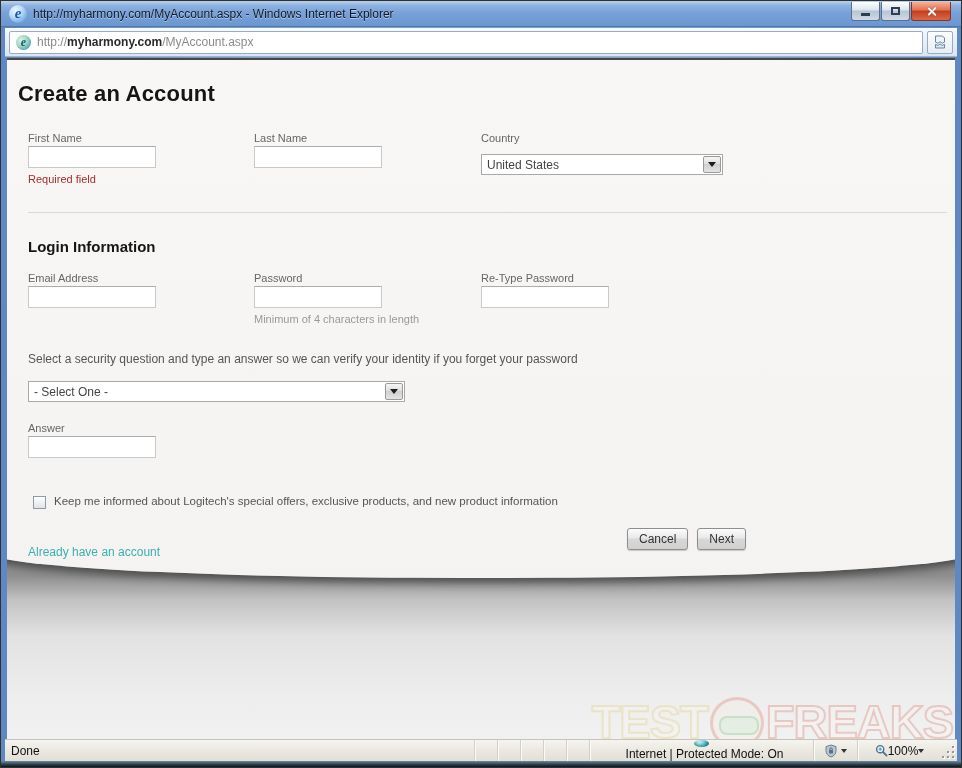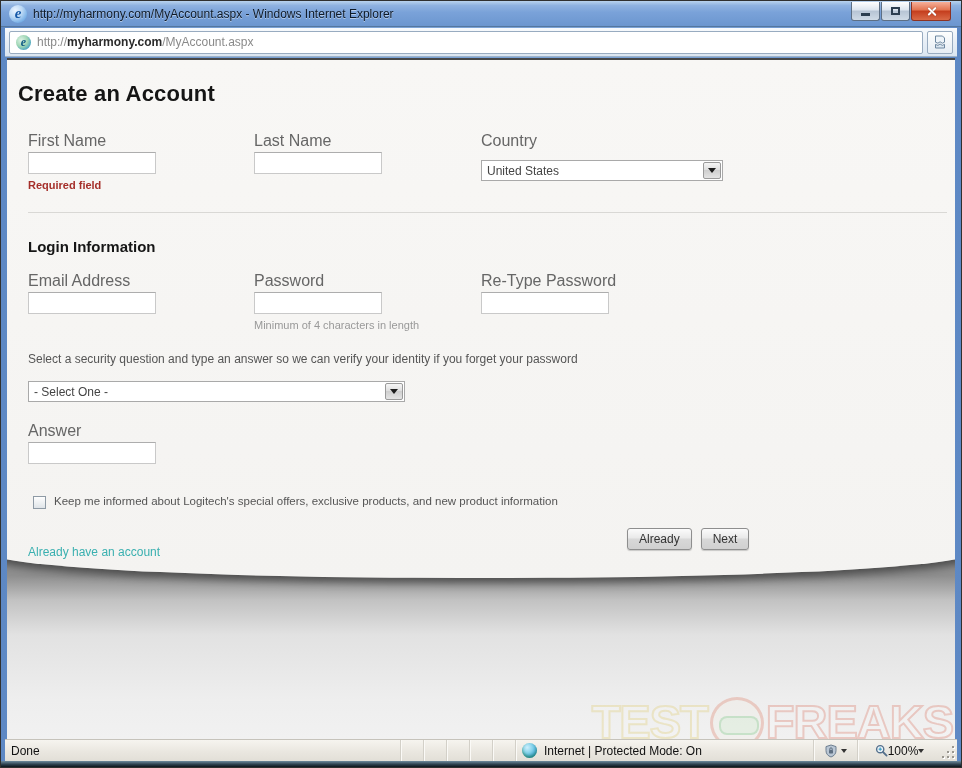--- a/index.html
+++ b/index.html
@@ -54,27 +54,27 @@
     border-top:2px solid #474747; overflow:hidden;
     background:linear-gradient(180deg,#8f8f8f 516px,#c2c2c2 540px,#e2e2e2 575px,#eeeeee 640px,#f1f1f1); }
   .page-panel { position:absolute; top:0; left:-20px; right:-20px; height:518px;
     background:linear-gradient(#f8f7f5,#f4f3f1);
     border-radius:0 0 48% 48% / 0 0 26px 26px;
     box-shadow:0 5px 9px rgba(20,20,20,.55); padding:0 20px; }
 
   .page-title { position:absolute; left:31px; top:21px; font-size:22px; font-weight:bold;
     color:#151515; letter-spacing:.2px; }
 
-  .f-label { font-size:16px; color:#666; display:block; }
+  .f-label { font-size:11px; color:#666; display:block; }
   .f-input { width:128px; height:22px; margin-top:2px; background:#fff;
     border:1px solid #c9c9c9; border-top-color:#adadad; font-size:12px; padding:0 4px; color:#333; }
   .field { position:absolute; }
   .col1 { left:41px; } .col2 { left:267px; } .col3 { left:494px; }
   .row1 { top:72px; } .row2 { top:212px; }
-  .error-text { font-size:11px; color:#a52f2a; margin-top:5px;font-weight:bold; }
+  .error-text { font-size:11px; color:#a52f2a; margin-top:5px; }
   .hint-text { font-size:11px; color:#999; margin-top:5px; }
 
   .selectbox { margin-top:10px; height:21px; background:#fff; border:1px solid #a9a9a9;
     display:flex; align-items:center; }
   .selectbox .sel-value { flex:1; font-size:12px; color:#444; padding:0 5px; white-space:nowrap;
     overflow:hidden; }
   .sel-btn { width:18px; height:17px; margin-right:1px; border:1px solid #9a9a9a; border-radius:2px;
     background:linear-gradient(#f6f6f6,#dcdcdc 50%,#cfcfcf 50%,#e4e4e4);
     display:flex; align-items:center; justify-content:center; }
   .caret-down { width:0; height:0; border-left:4px solid transparent;
@@ -113,21 +113,21 @@
 
   
   .statusbar { position:absolute; left:4px; right:4px; bottom:6px; height:22px;
     background:linear-gradient(#f6f4ef,#eae7e0 55%,#e2dfd7);
     border-top:1px solid #c6c3bb; display:flex; align-items:center; font-size:12px; color:#111; }
   .sb-done { flex:1; padding-left:6px; }
   .sb-pane { width:23px; height:100%; border-left:1px solid #d3d0c8;
     box-shadow:inset 1px 0 0 #fbfaf7; }
   .sb-zone { height:100%; display:flex; align-items:center; border-left:1px solid #d3d0c8;
     box-shadow:inset 1px 0 0 #fbfaf7; }
-  .sb-security { width:298px; padding-left:6px; }
+  .sb-security { width:224px; padding-left:6px;flex-direction:column; }
   .globe { width:15px; height:15px; border-radius:50%; margin-right:7px;
     background:radial-gradient(circle at 35% 30%, #cdeffc, #7fd0ea 40%, #2f97c9 75%, #1b6fa8);
     box-shadow:inset 0 -2px 3px rgba(30,120,60,.55); }
   .sb-shield { width:44px; justify-content:center; gap:4px; }
   .sb-zoom { width:84px; justify-content:center; }
   .sb-caret { width:0; height:0; border-left:3.5px solid transparent;
     border-right:3.5px solid transparent; border-top:4px solid #333; }
   .sb-grip { width:16px; height:100%; position:relative; }
   .sb-grip i { position:absolute; width:2px; height:2px; background:#9a978f;
     box-shadow:1px 1px 0 #fff; }
@@ -237,21 +237,21 @@
         <label class="f-label">Answer</label>
         <input class="f-input" type="text" value="" style="">
       </div>
 
       <div class="news-row">
         <span class="checkbox"></span>
         <span class="news-label">Keep me informed about Logitech's special offers, exclusive products, and new product information</span>
       </div>
 
       <div class="btn-row">
-        <button class="form-btn">Already</button>
+        <button class="form-btn">Cancel</button>
         <button class="form-btn">Next</button>
       </div>
 
       <a class="login-link">Already have an account</a>
     </div>
 
     <div class="watermark">
       <span class="wm-word wm-test">TEST</span>
       <span class="wm-face"></span>
       <span class="wm-word wm-freaks">FREAKS</span>

